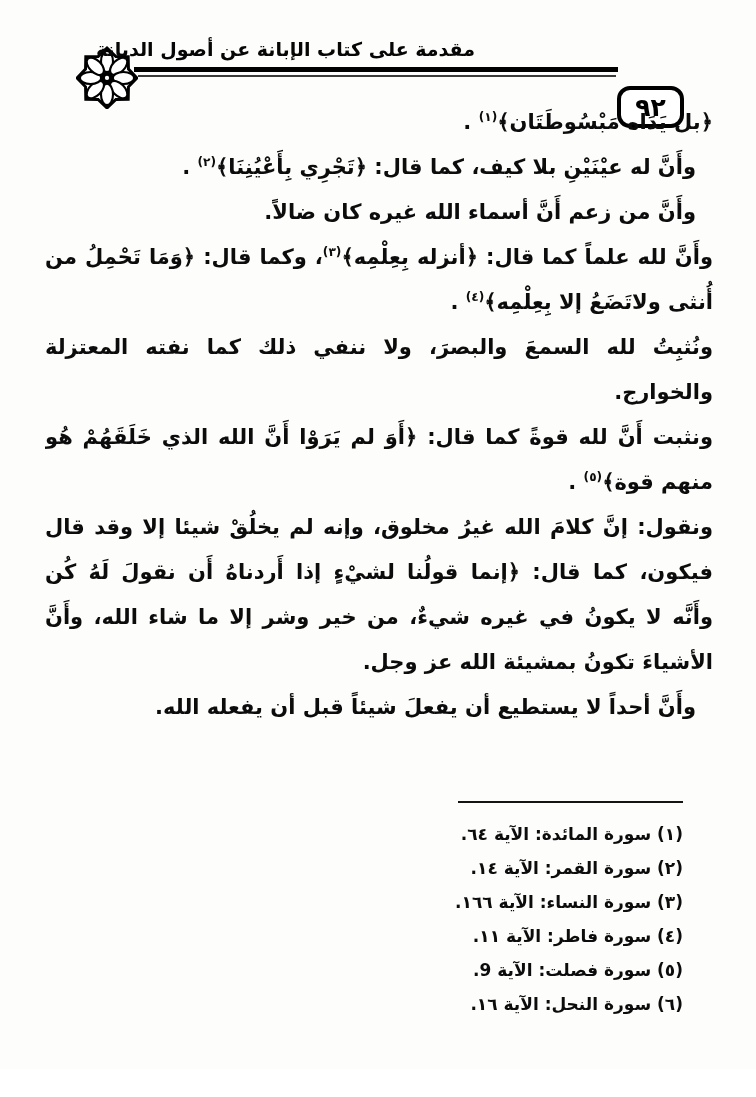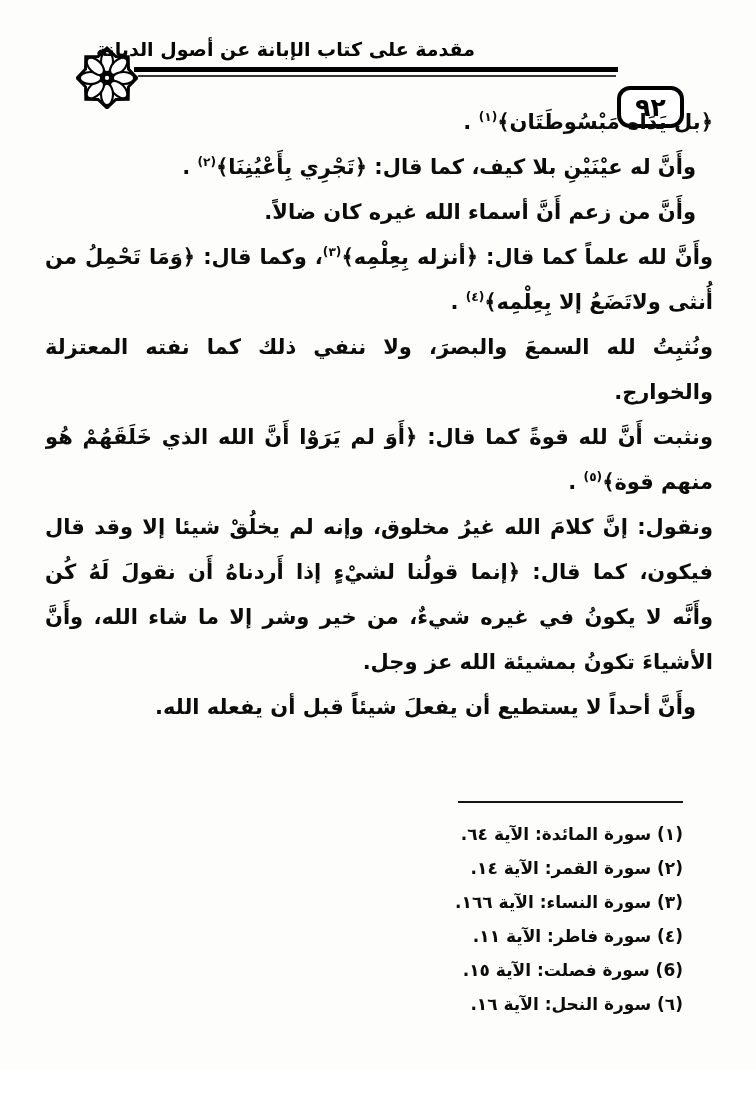--- a/index.html
+++ b/index.html
@@ -179,17 +179,17 @@
     <div class="bline">الأشياءَ تكونُ بمشيئة الله عز وجل.</div>
     <div class="bline indent">وأَنَّ أحداً لا يستطيع أن يفعلَ شيئاً قبل أن يفعله الله.</div>
   </main>
 
   <div class="footnote-sep"></div>
   <section class="footnotes">
     <div class="fline">(١) سورة المائدة: الآية ٦٤.</div>
     <div class="fline">(٢) سورة القمر: الآية ١٤.</div>
     <div class="fline">(٣) سورة النساء: الآية ١٦٦.</div>
     <div class="fline">(٤) سورة فاطر: الآية ١١.</div>
-    <div class="fline">(6) سورة فصلت: الآية ١٥.</div>
+    <div class="fline">(٥) سورة فصلت: الآية 9.</div>
     <div class="fline">(٦) سورة النحل: الآية ١٦.</div>
   </section>
 
 </div>
 
 </body></html>

